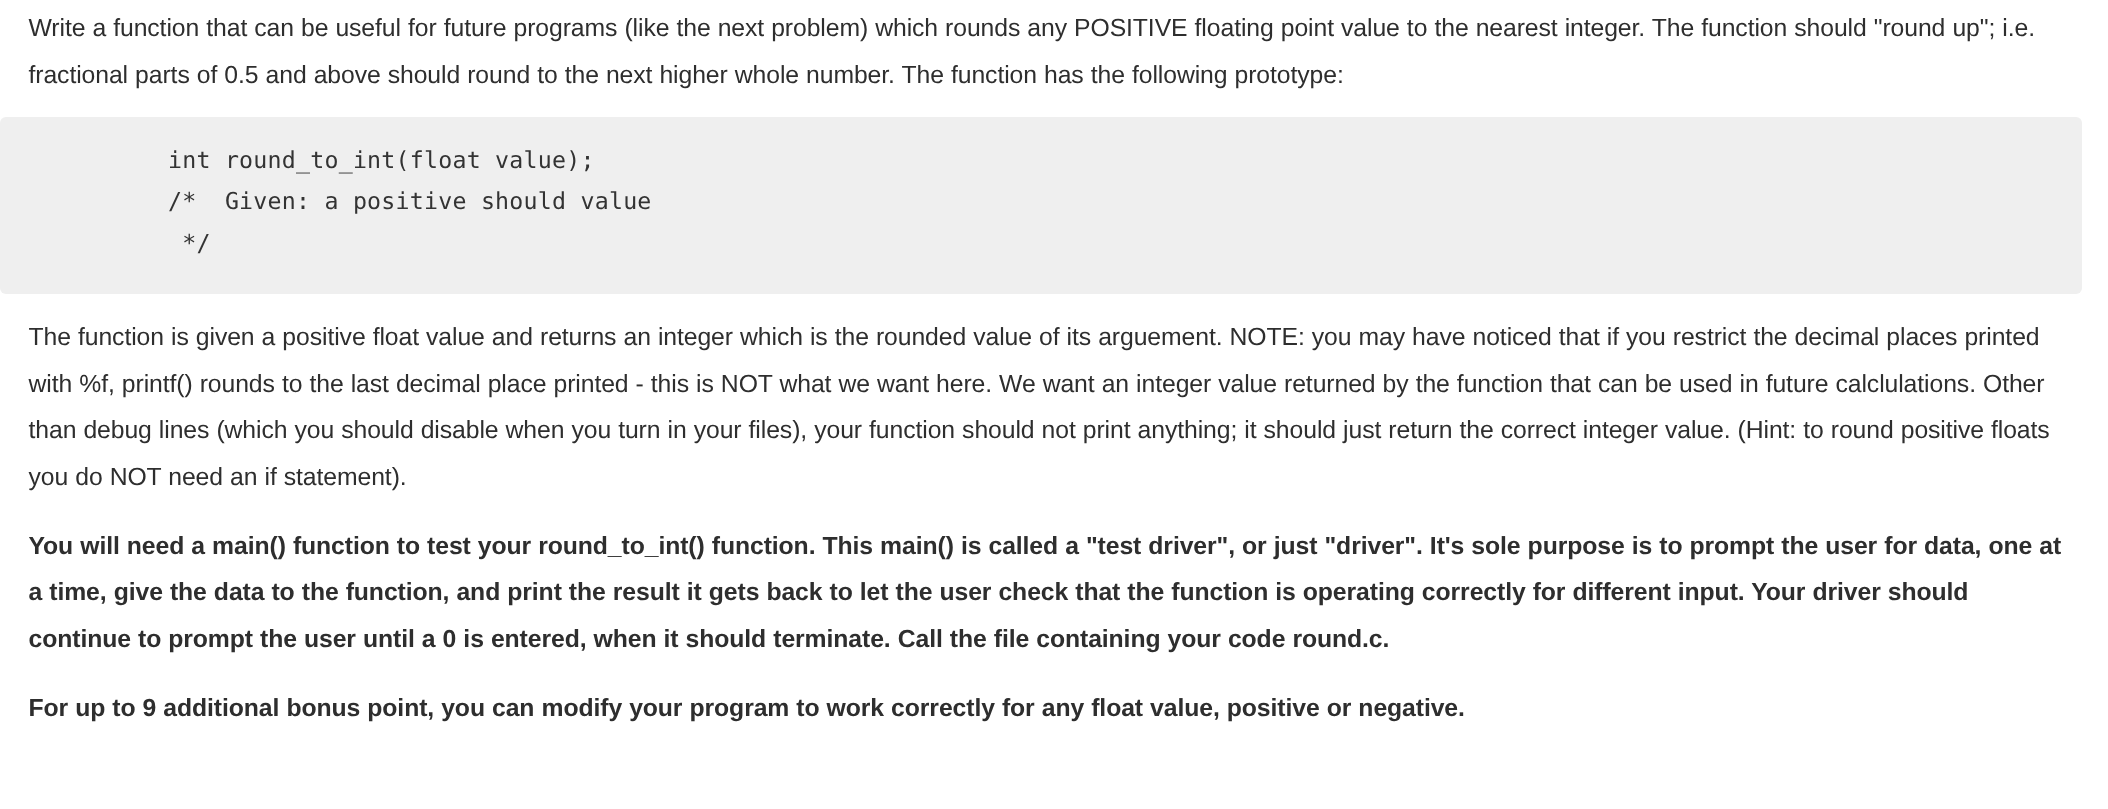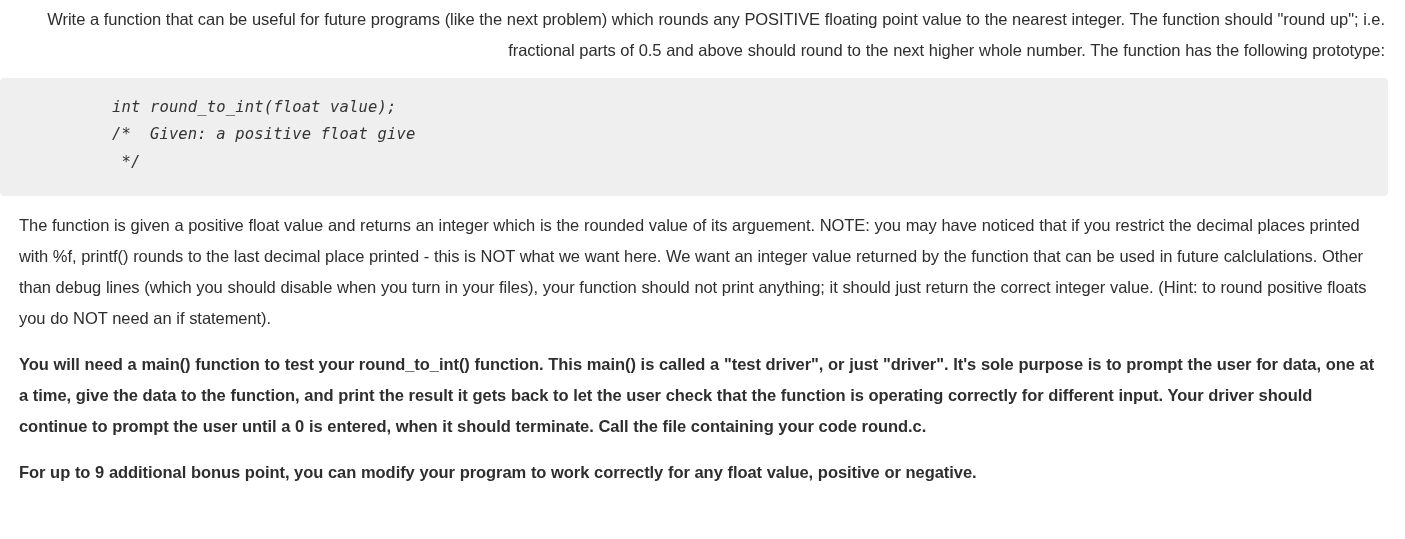--- a/index.html
+++ b/index.html
@@ -27,30 +27,28 @@
     color: #2e2e2e;
     letter-spacing: -0.06px;
     word-spacing: 0.2px;
   }
   .para + .para {
     margin-top: 15px;
     font-weight: bold;
   }
   .para-first {
     padding-top: 4px;
-    text-align: right;
   }
   .codeblock {
     background: #efefef;
     border-radius: 4px;
     margin: 12px 17px 14px 0;
     padding: 16px 0 20px 0;
     width: 1388px;
     box-sizing: border-box;
-    font-style: italic;
   }
   .code-pre {
     margin: 0;
     padding: 0 0 0 112px;
     font-family: "DejaVu Sans Mono", "Liberation Mono", monospace;
     font-size: 15.5px;
     line-height: 27.3px;
     color: #333333;
     white-space: pre;
     letter-spacing: 0.15px;
@@ -61,21 +59,21 @@
   }
 </style>
 </head>
 <body>
 
 <div class="doc">
 
   <p class="para para-first">Write a function that can be useful for future programs (like the next problem) which rounds any POSITIVE floating point value to the nearest integer. The function should "round up"; i.e. fractional parts of 0.5 and above should round to the next higher whole number. The function has the following prototype:</p>
 
   <div class="codeblock">
-    <pre class="code-pre"><span class="code-line">int round_to_int(float value);</span><span class="code-line">/*  Given: a positive float give</span><span class="code-line"> */</span></pre>
+    <pre class="code-pre"><span class="code-line">int round_to_int(float value);</span><span class="code-line">/*  Given: a positive should value</span><span class="code-line"> */</span></pre>
   </div>
 
   <p class="para">The function is given a positive float value and returns an integer which is the rounded value of its arguement. NOTE: you may have noticed that if you restrict the decimal places printed with %f, printf() rounds to the last decimal place printed - this is NOT what we want here. We want an integer value returned by the function that can be used in future calclulations. Other than debug lines (which you should disable when you turn in your files), your function should not print anything; it should just return the correct integer value. (Hint: to round positive floats you do NOT need an if statement).</p>
 
   <p class="para">You will need a main() function to test your round_to_int() function. This main() is called a "test driver", or just "driver". It's sole purpose is to prompt the user for data, one at a time, give the data to the function, and print the result it gets back to let the user check that the function is operating correctly for different input. Your driver should continue to prompt the user until a 0 is entered, when it should terminate. Call the file containing your code round.c.</p>
 
   <p class="para">For up to 9 additional bonus point, you can modify your program to work correctly for any float value, positive or negative.</p>
 
 </div>
 

